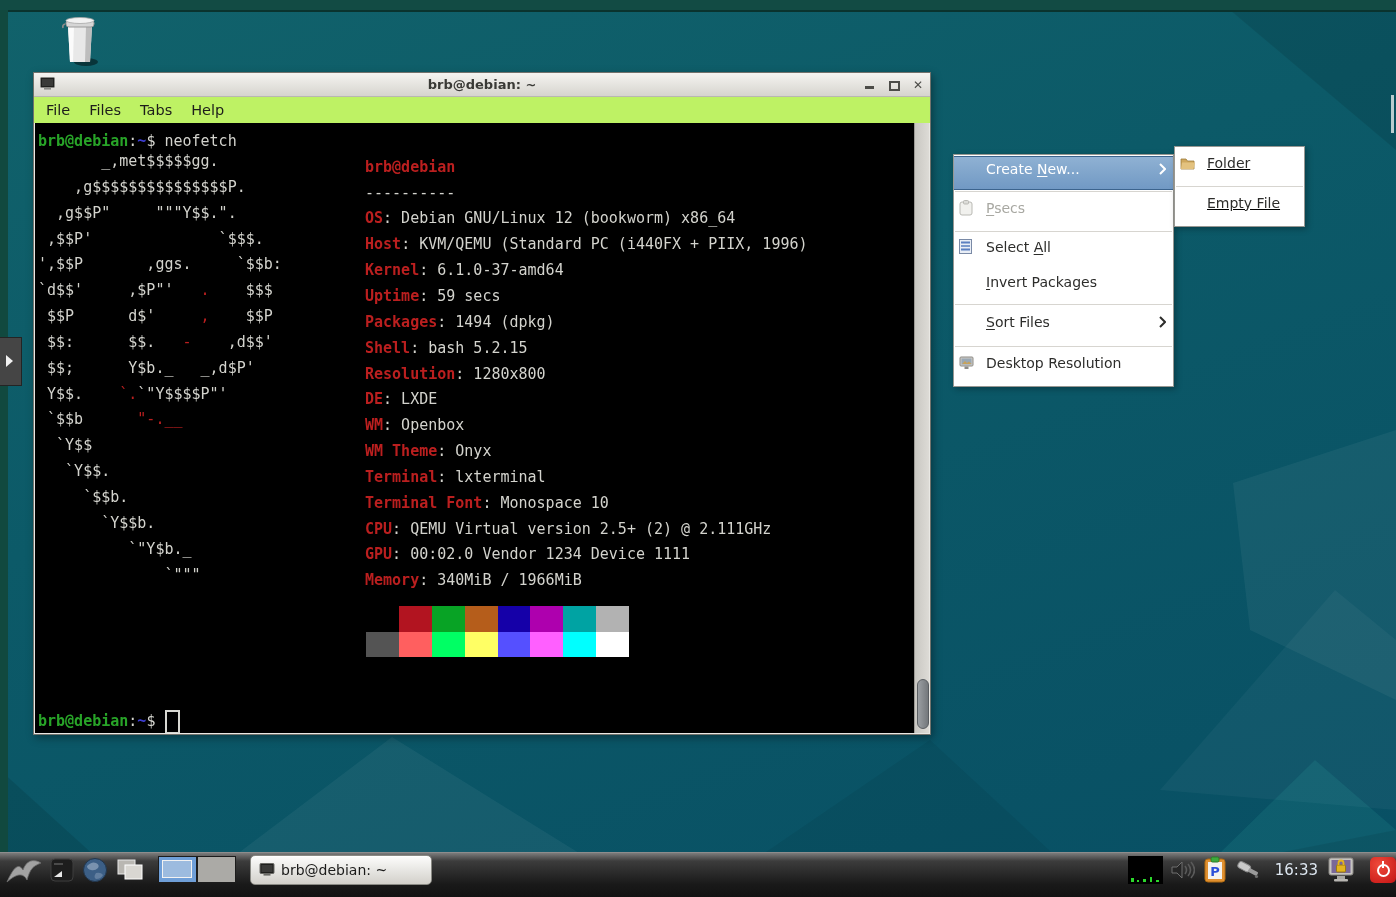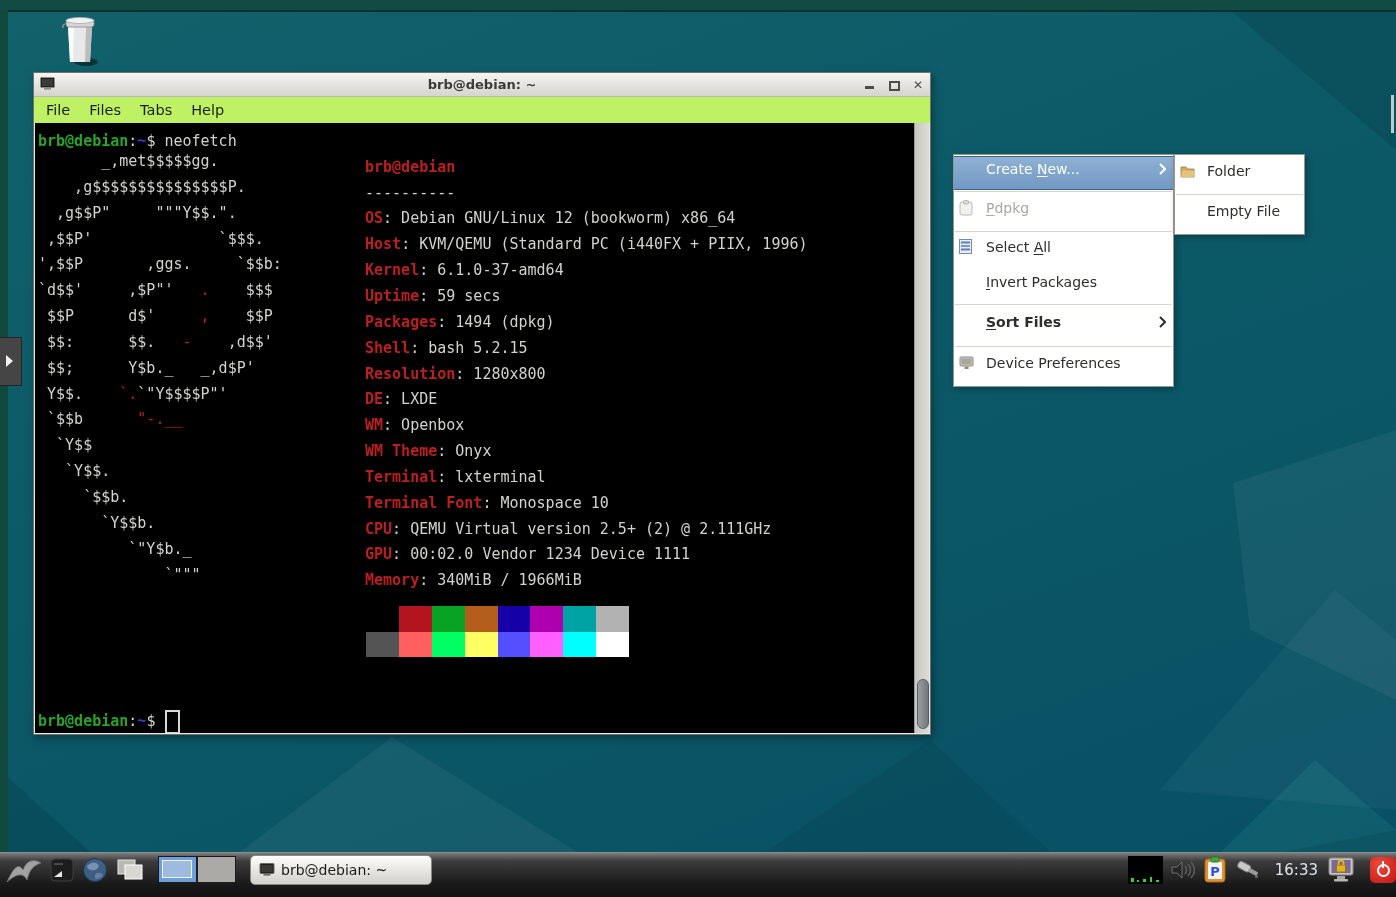--- a/index.html
+++ b/index.html
@@ -53,26 +53,26 @@
   .pal{width:32.9px;height:100%;}
   #prompt-line{position:absolute;left:3px;top:586px;white-space:pre;display:flex;align-items:center;}
   #cursor{display:inline-block;width:11px;height:20px;border:2px solid #d8d8d2;margin-left:10px;}
   #scrollbar{width:14px;background:linear-gradient(90deg,#c9c7c2,#dddbd6);position:relative;border-left:1px solid #9c9a95;}
   #sb-thumb{position:absolute;left:1.5px;bottom:4px;width:10px;height:48px;border-radius:6px;
             background:linear-gradient(90deg,#9a9ea2,#74787c);border:1px solid #5a5e62;}
 
   
   .menu{background:#ffffff;border:1px solid #979792;box-shadow:2px 2px 6px rgba(0,0,0,.3);padding:1px 0;z-index:6;}
   #ctx-menu{left:953px;top:154px;width:219px;}
-  #sub-menu{left:1174px;top:154px;width:129px;z-index:7;}
+  #sub-menu{left:1174px;top:146px;width:129px;z-index:7;text-decoration:underline;}
   .mi{display:flex;align-items:center;height:27px;padding:0 7px 8px 5px;font-size:14px;color:#2d2d2b;position:relative;}
   .mi .mi-icon{width:20px;height:16px;margin-right:7px;flex:0 0 20px;display:flex;align-items:center;}
   .mi .mi-label{flex:1;white-space:nowrap;}
   .mi .mn{text-decoration:underline;text-underline-offset:2px;}
-  .mi.h26{height:26px;}.mi.h29{height:29px;}.mi.h31{height:31px;font-weight:bold;}
+  .mi.h26{height:26px;}.mi.h29{height:29px;}.mi.h31{height:31px;}
   .mi.hl{background:linear-gradient(#8fb1d3,#7199c4);border-top:1px solid #3c648e;border-bottom:1px solid #3c648e;color:#ffffff;height:24px;}
   .mi.dis{color:#a8a8a2;}
   .msep{height:1px;background:#d7d5d0;margin:1px 1px;}
   .sub-arrow{width:10px;display:flex;justify-content:flex-end;}
 
   
   #taskbar{left:0;top:852px;width:1396px;height:45px;z-index:10;
            background:linear-gradient(#7b7b7b 0,#3c3c3c 18%,#191919 70%,#121212 100%);
            border-top:1px solid #8d8d8d;display:flex;align-items:center;}
   .tb-left{display:flex;align-items:center;height:100%;padding-left:6px;}
@@ -191,21 +191,21 @@
     </span>
   </div>
   <div class="msep"></div>
   <div class="mi dis h29">
     <span class="mi-icon">
       <svg width="14" height="16" viewBox="0 0 14 16">
           <rect x="1" y="2" width="12" height="13" rx="2" fill="#f1f1ee" stroke="#b9b9b4"></rect>
           <rect x="4.5" y="0.5" width="5" height="3.5" rx="1" fill="#dcdcd8" stroke="#b9b9b4"></rect>
         </svg>
     </span>
-    <span class="mi-label"><span></span><span class="mn">P</span><span>dpkg</span></span>
+    <span class="mi-label"><span></span><span class="mn">P</span><span>secs</span></span>
   </div>
   <div class="msep"></div>
   <div class="mi">
     <span class="mi-icon">
       <svg width="13" height="15" viewBox="0 0 13 15">
           <rect x="0.5" y="0.5" width="12" height="14" fill="#e9eef6" stroke="#7a8aa6"></rect>
           <rect x="2" y="2.5" width="9" height="2" fill="#5b7fc0"></rect>
           <rect x="2" y="6" width="9" height="2" fill="#7b99cc"></rect>
           <rect x="2" y="9.5" width="9" height="2" fill="#5b7fc0"></rect>
         </svg>
@@ -229,21 +229,21 @@
   <div class="msep"></div>
   <div class="mi h29">
     <span class="mi-icon">
       <svg width="15" height="14" viewBox="0 0 15 14">
           <rect x="1" y="1" width="13" height="9" rx="1" fill="#cfcdc8" stroke="#8d8b86"></rect>
           <rect x="2.5" y="2.5" width="10" height="6" fill="#9aa8b4"></rect>
           <path d="M3 8 l3 -3 l2 2 l2 -1.5 l2.5 2.5 z" fill="#c9a35a"></path>
           <rect x="5.5" y="10.5" width="4" height="2.5" fill="#8d8b86"></rect>
         </svg>
     </span>
-    <span class="mi-label"><span>Device Preferences</span></span>
+    <span class="mi-label"><span>Desktop Resolution</span></span>
   </div>
 </div>
 
 <div id="sub-menu" class="menu abs">
   <div class="mi h29">
     <span class="mi-icon">
       <svg width="16" height="14" viewBox="0 0 16 14">
           <path d="M1 3 L6 3 L7.5 5 L14 5 L14 13 L1 13 Z" fill="#cfa85e" stroke="#9c7c3c" stroke-width="0.8"></path>
           <path d="M2 6.5 L15 6.5 L13.5 13 L1 13 Z" fill="#e3c27f"></path>
         </svg>

